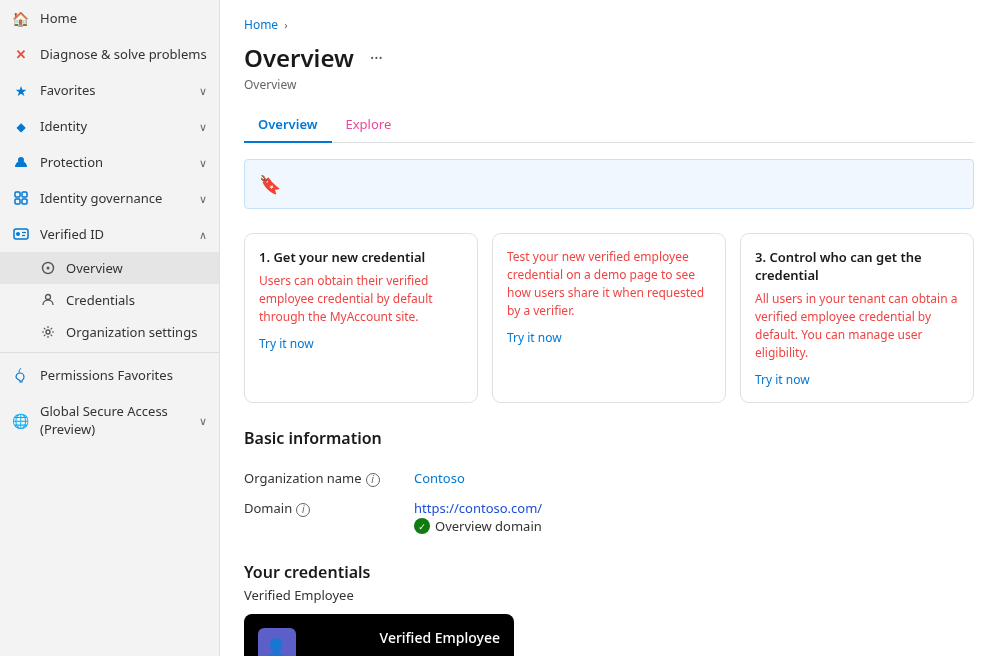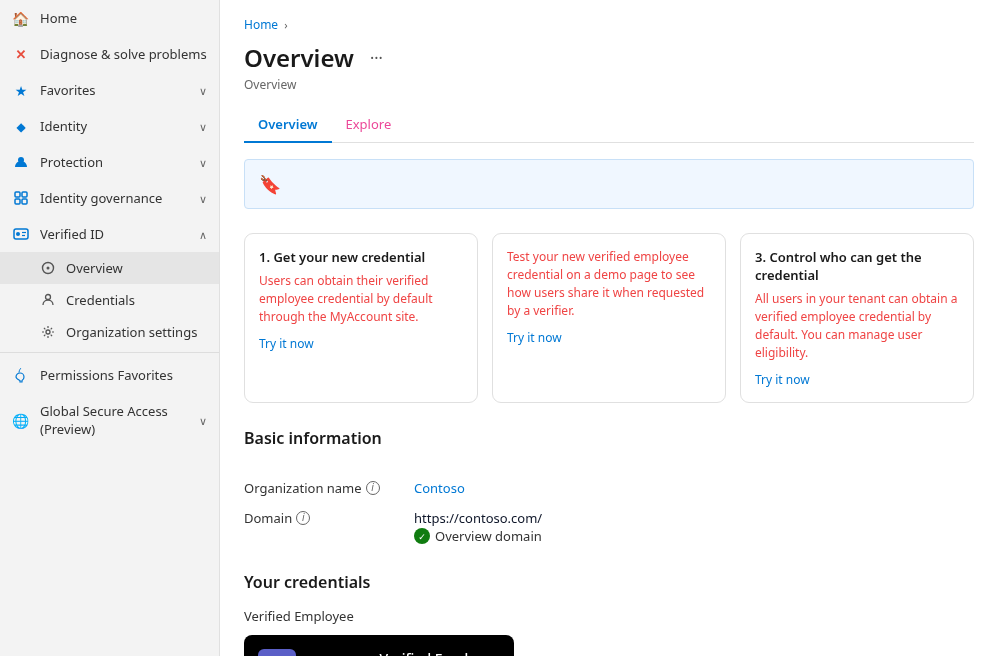--- a/index.html
+++ b/index.html
@@ -152,35 +152,35 @@
       font-size: 12px;
       cursor: pointer;
       text-decoration: none;
     }
 
     
     .section-title {
       font-size: 16px;
       font-weight: 600;
       color: #1a1a1a;
-      margin-bottom: 24px;
+      margin-bottom: 14px;
     }
     .info-table { margin-bottom: 20px; }
     .info-row {
       display: flex;
       align-items: flex-start;
       padding: 6px 0;
       gap: 10px;
     }
     .info-label {
       width: 160px;
       font-size: 13px;
       color: #333;
       display: flex;
-      align-items: center;
+      align-items: flex-end;
       gap: 4px;
     }
     .info-value {
       font-size: 13px;
       color: #333;
     }
     .info-value a, .info-link {
       color: #0078d4;
       text-decoration: none;
       cursor: pointer;
@@ -198,21 +198,21 @@
       background: #107c10;
       border-radius: 50%;
       display: flex;
       align-items: center;
       justify-content: center;
       color: #fff;
       font-size: 9px;
     }
 
     
-    .cred-section-title { font-size: 16px; font-weight: 600; color: #1a1a1a; margin-bottom: 14px; }
+    .cred-section-title { font-size: 16px; font-weight: 600; color: #1a1a1a; margin-bottom: 3px; }
     .cred-sub-title { font-size: 13px; font-weight: 400; color: #333; margin-bottom: 10px; }
     .credential-card {
       width: 270px;
       background: #000;
       border-radius: 8px;
       overflow: hidden;
       margin-bottom: 10px;
       position: relative;
       height: 160px;
     }
@@ -422,21 +422,21 @@
         <a style="color:#0078d4; text-decoration:none;">Contoso</a>
       </div>
     </div>
 
     <div class="info-row">
       <div class="info-label">
         <span>Domain</span>
         <span class="info-icon">i</span>
       </div>
       <div class="info-value">
-        <div><a style="color:#0f172a; text-decoration:none;">https://contoso.com/</a></div>
+        <div><a style="color:#1d4ed8; text-decoration:none;">https://contoso.com/</a></div>
         <div class="verified-badge">
           <span class="verified-check">✓</span>
           <span>Overview domain</span>
         </div>
       </div>
     </div>
   </div>
 
   <div class="cred-section-title">Your credentials</div>
   <div class="cred-sub-title">Verified Employee</div>

